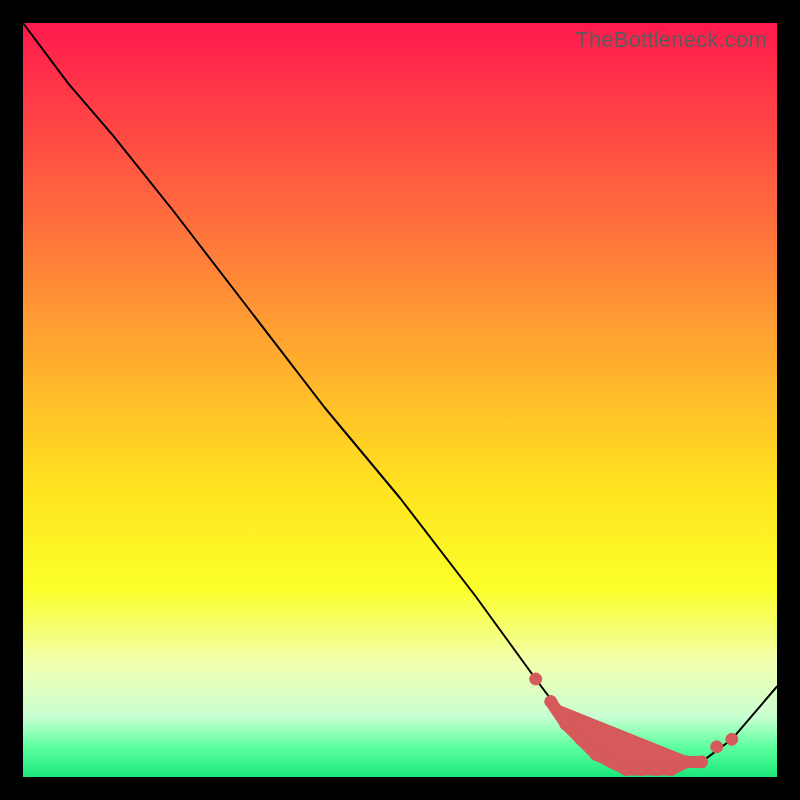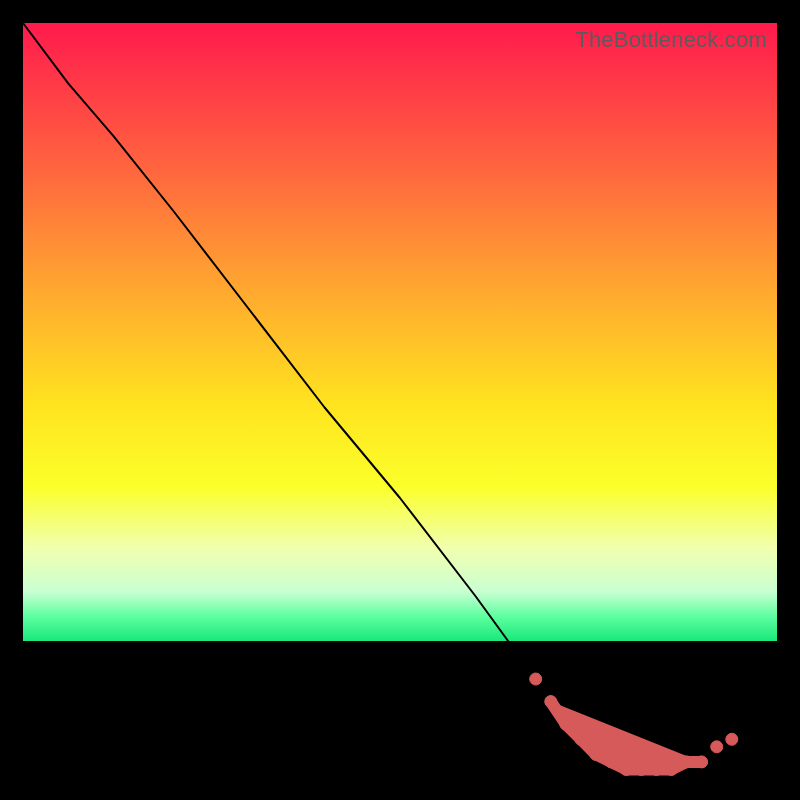--- a/index.html
+++ b/index.html
@@ -9,21 +9,21 @@
     height: 800px;
     background: #000;
     overflow: hidden;
     font-family: Arial, Helvetica, sans-serif;
   }
   .frame {
     position: absolute;
     left: 23px;
     top: 23px;
     width: 754px;
-    height: 618px;
+    height: 754px;
     background: linear-gradient(
       to bottom,
       #ff1a4d 0%,
       #ff3a47 10%,
       #ff6a3e 25%,
       #ffae2e 45%,
       #ffe41f 62%,
       #fbff2a 75%,
       #f1ffb0 85%,
       #c9ffd2 92%,

